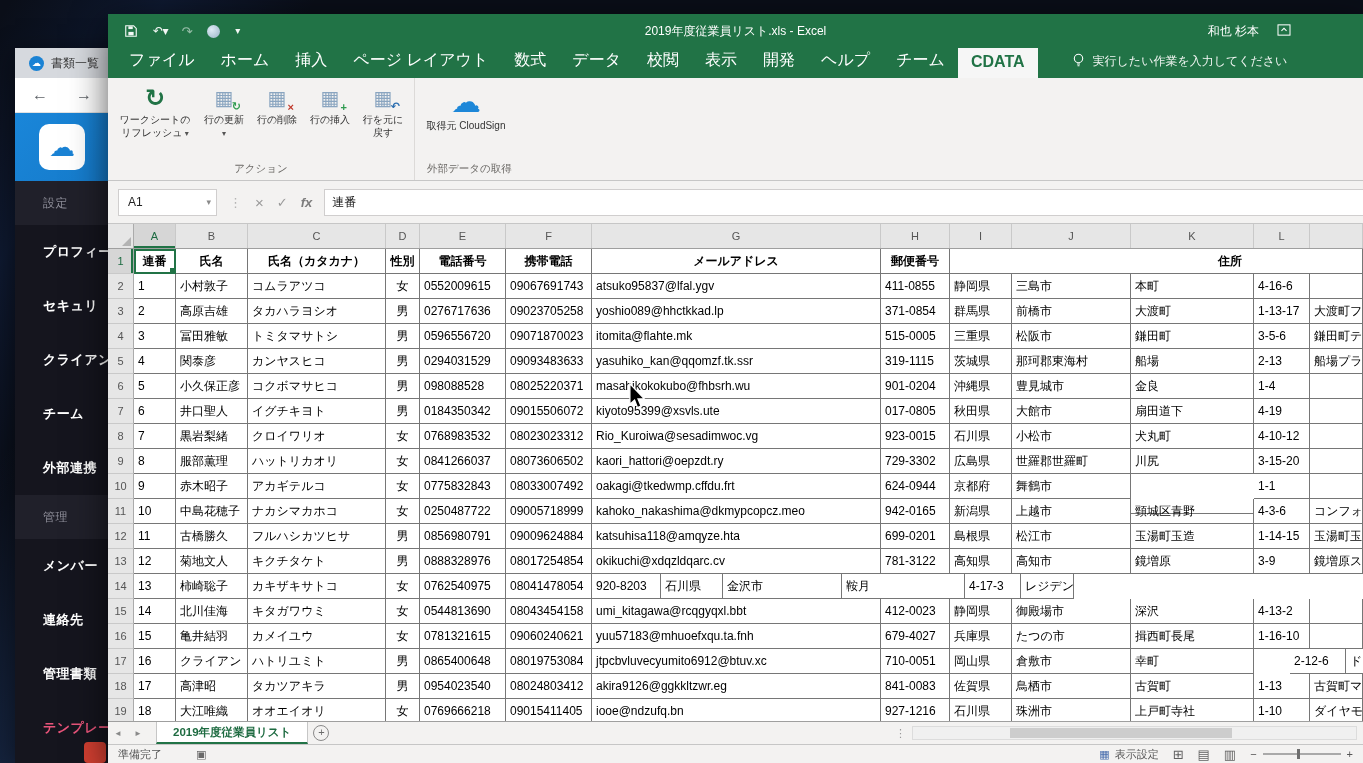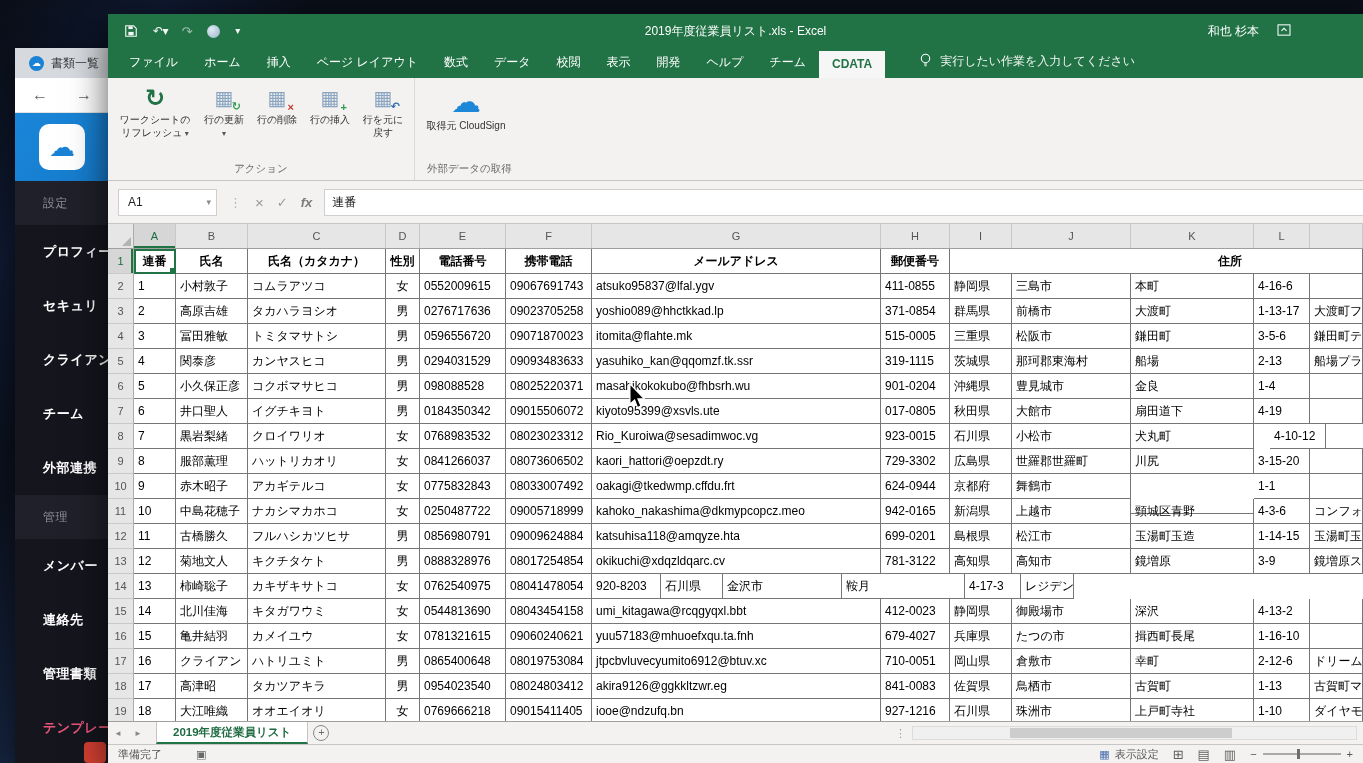--- a/index.html
+++ b/index.html
@@ -44,21 +44,21 @@
   .qicon{font-size:13px;line-height:1;opacity:.95;display:inline-flex;align-items:center;}
   .qicon.undo::after{content:"↶ ▾";font-size:12px;letter-spacing:-2px;}
   .qicon.redo::after{content:"↷";opacity:.55;}
   .qicon.mode{width:13px;height:13px;border-radius:50%;background:radial-gradient(circle at 35% 35%,#e8f2ff,#9fb6cc);}
   .qicon.qdd::after{content:"▾";font-size:10px;}
   .wtitle{position:absolute;left:0;right:0;text-align:center;font-size:12px;color:#fff;}
   .tright{margin-left:auto;display:flex;align-items:center;gap:18px;padding-right:72px;z-index:2;font-size:12px;}
 
   
   .tabrow{height:30px;background:#217346;display:flex;align-items:flex-end;padding-left:8px;flex:none;color:#fff;}
-  .rtab{padding:6px 13px 7px;font-size:12px;white-space:nowrap;cursor:default;}
+  .rtab{padding:6px 13px 7px;font-size:16px;white-space:nowrap;cursor:default;}
   .rtab.active{background:#f6f6f6;color:#217346;font-weight:bold;}
   .tellme{display:flex;align-items:center;gap:8px;margin-left:34px;padding-bottom:8px;font-size:12px;color:#f2f6f3;}
 
   
   .ribbon{height:102px;background:#f3f2f1;border-bottom:1px solid #c6c6c6;display:flex;flex:none;}
   .rgroup{display:flex;flex-direction:column;padding:3px 6px 0;}
   .rgroup + .rgroup{border-left:1px solid #dcdad8;}
   .rbuttons{flex:1;display:flex;align-items:flex-start;gap:3px;}
   .glabel{text-align:center;font-size:10.5px;color:#6c6a67;padding:2px 6px 4px;}
   .rbtn{display:flex;flex-direction:column;align-items:center;width:46px;padding:4px 2px 2px;gap:3px;font-size:10px;color:#333;cursor:default;}
@@ -484,21 +484,21 @@
           <div class="cell" style="width: 72px;">黒岩梨緒</div>
           <div class="cell" style="width: 138px;">クロイワリオ</div>
           <div class="cell c-center" style="width: 34px;">女</div>
           <div class="cell" style="width: 86px;">0768983532</div>
           <div class="cell" style="width: 86px;">08023023312</div>
           <div class="cell" style="width: 289px;">Rio_Kuroiwa@sesadimwoc.vg</div>
           <div class="cell" style="width: 69px;">923-0015</div>
           <div class="cell" style="width: 62px;">石川県</div>
           <div class="cell" style="width: 119px;">小松市</div>
           <div class="cell" style="width: 123px;">犬丸町</div>
-          <div class="cell" style="width: 56px; margin-left: 16px;">4-10-12</div>
+          <div class="cell" style="width: 56px;">4-10-12</div>
           <div class="cell" style="width: 53px;"></div>
         </div>
         <div class="grow">
           <div class="rnum">9</div>
           <div class="cell" style="width: 42px;">8</div>
           <div class="cell" style="width: 72px;">服部薫理</div>
           <div class="cell" style="width: 138px;">ハットリカオリ</div>
           <div class="cell c-center" style="width: 34px;">女</div>
           <div class="cell" style="width: 86px;">0841266037</div>
           <div class="cell" style="width: 86px;">08073606502</div>
@@ -627,21 +627,21 @@
           <div class="cell" style="width: 72px;">クライアン</div>
           <div class="cell" style="width: 138px;">ハトリユミト</div>
           <div class="cell c-center" style="width: 34px;">男</div>
           <div class="cell" style="width: 86px;">0865400648</div>
           <div class="cell" style="width: 86px;">08019753084</div>
           <div class="cell" style="width: 289px;">jtpcbvluvecyumito6912@btuv.xc</div>
           <div class="cell" style="width: 69px;">710-0051</div>
           <div class="cell" style="width: 62px;">岡山県</div>
           <div class="cell" style="width: 119px;">倉敷市</div>
           <div class="cell" style="width: 123px;">幸町</div>
-          <div class="cell" style="width: 56px;">2-12-6</div>
+          <div class="cell" style="width: 56px; margin-left: 36px;">2-12-6</div>
           <div class="cell" style="width: 53px;">ドリーム</div>
         </div>
         <div class="grow">
           <div class="rnum">18</div>
           <div class="cell" style="width: 42px;">17</div>
           <div class="cell" style="width: 72px;">高津昭</div>
           <div class="cell" style="width: 138px;">タカツアキラ</div>
           <div class="cell c-center" style="width: 34px;">男</div>
           <div class="cell" style="width: 86px;">0954023540</div>
           <div class="cell" style="width: 86px;">08024803412</div>

